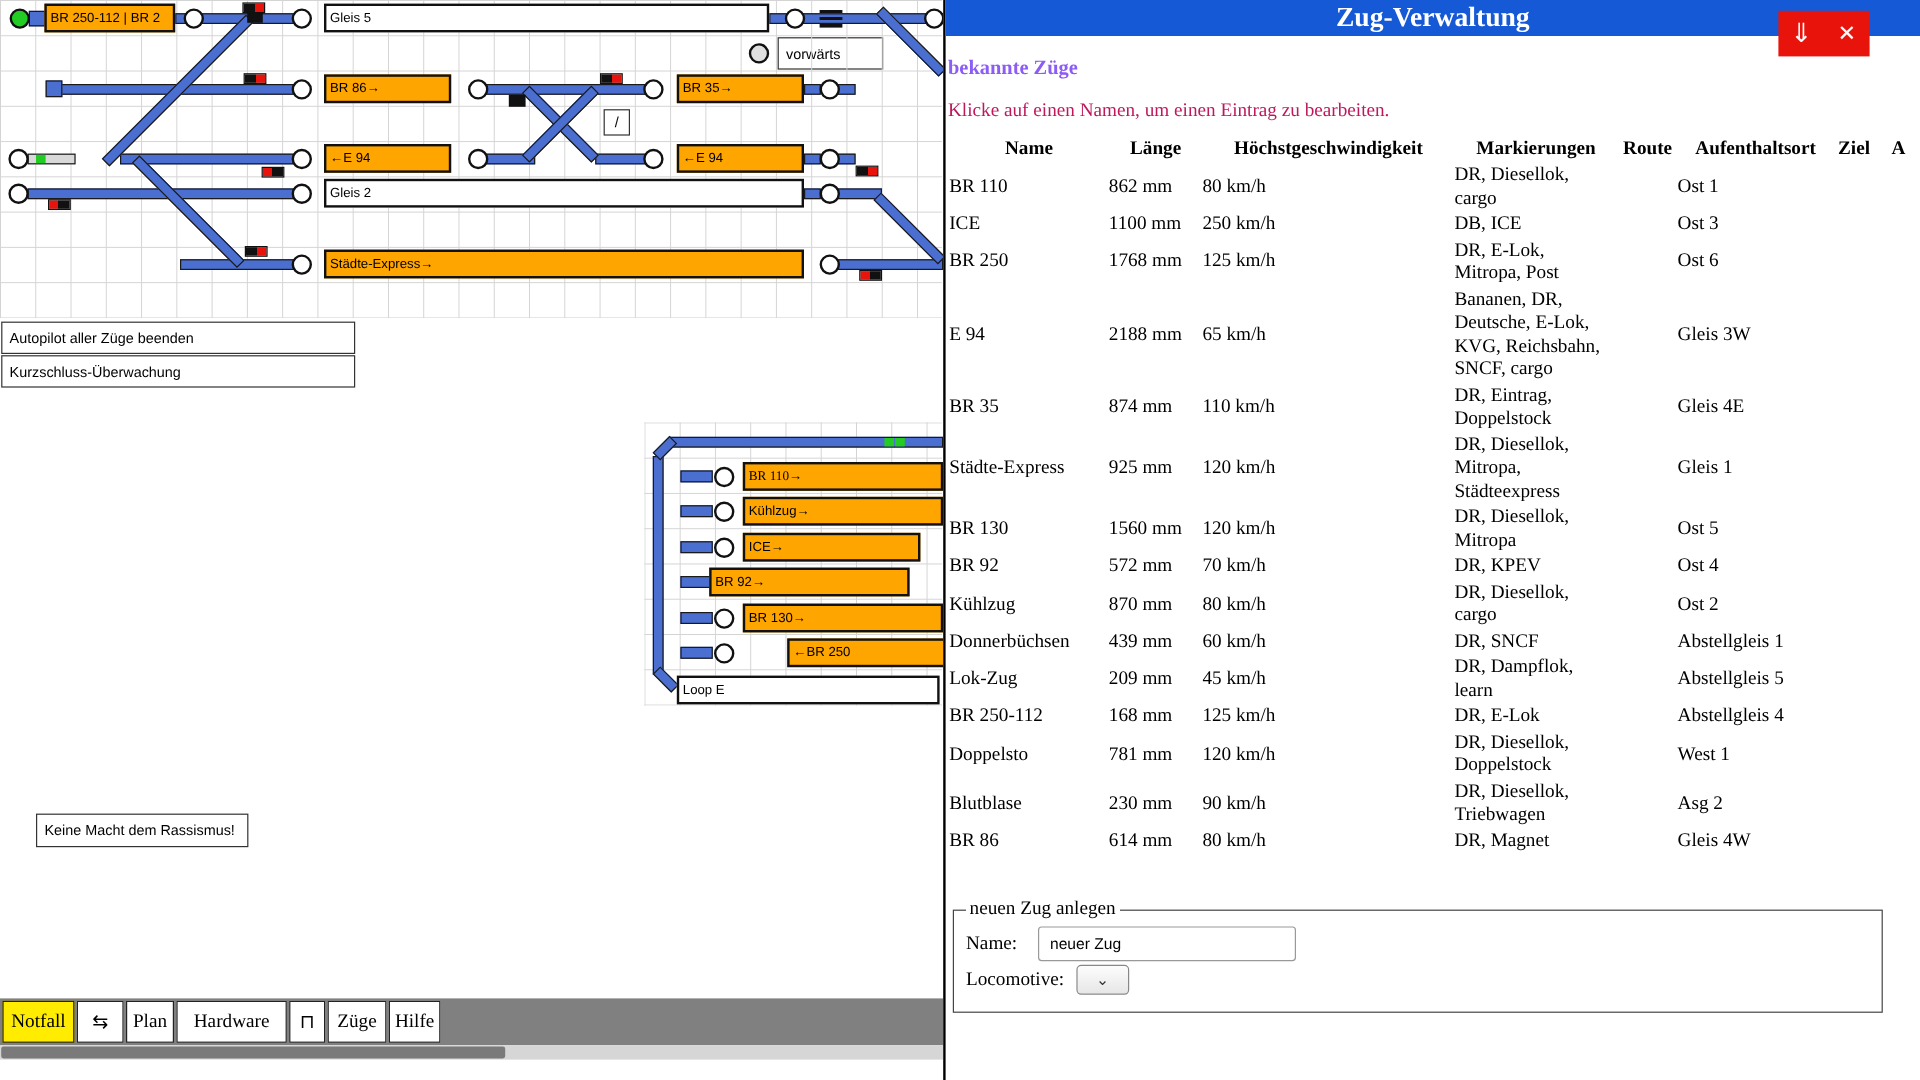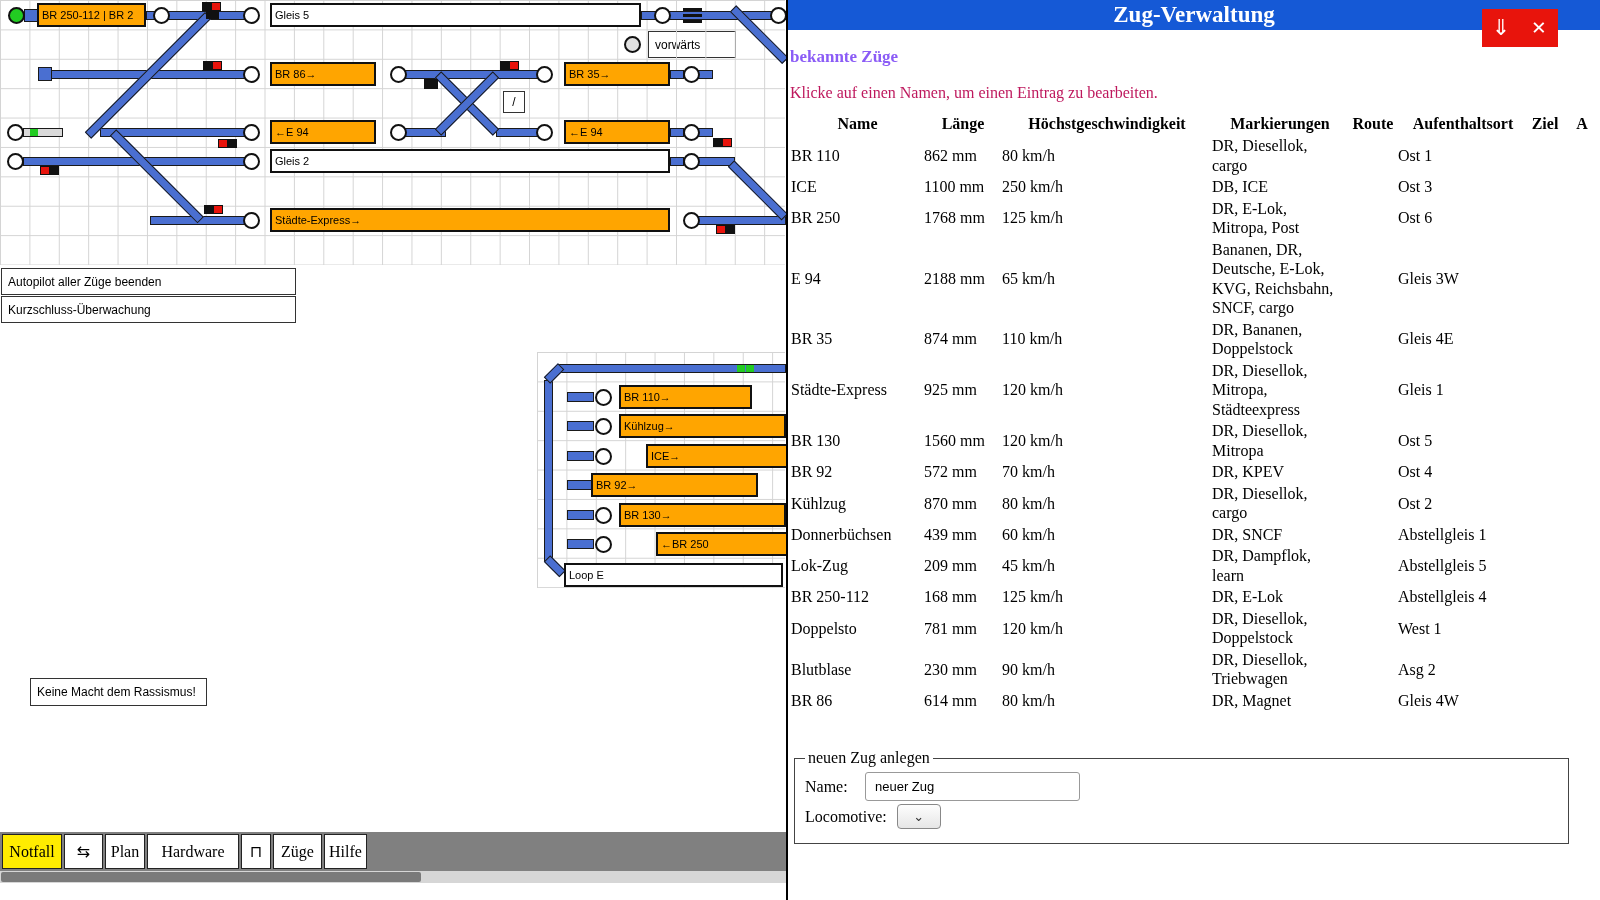--- a/index.html
+++ b/index.html
@@ -159,23 +159,23 @@
       <div class="circle" style="left: 595px; top: 507px; background: rgb(255, 255, 255);"></div>
       <div class="circle" style="left: 595px; top: 536px; background: rgb(255, 255, 255);"></div>
       <div class="block train" style="left: 37px; top: 3px; width: 109px;">BR 250-112 | BR 2</div>
       <div class="block gleis" style="left: 270px; top: 3px; width: 371px;">Gleis 5</div>
       <div class="block train" style="left: 270px; top: 62px; width: 106px;">BR 86→</div>
       <div class="block train" style="left: 564px; top: 62px; width: 106px;">BR 35→</div>
       <div class="block train" style="left: 270px; top: 120px; width: 106px;">←E 94</div>
       <div class="block train" style="left: 564px; top: 120px; width: 106px;">←E 94</div>
       <div class="block gleis" style="left: 270px; top: 149px; width: 400px;">Gleis 2</div>
       <div class="block train" style="left: 270px; top: 208px; width: 400px;">Städte-Express→</div>
-      <div class="block train" style="left: 619px; top: 385px; width: 133px;">BR 110→</div>
+      <div class="block train" style="left: 619px; top: 385px; width: 167px; font-family: Liberation Serif, serif;">BR 110→</div>
       <div class="block train" style="left: 619px; top: 414px; width: 167px;">Kühlzug→</div>
-      <div class="block train" style="left: 619px; top: 444px; width: 148px; margin-left: 27px;">ICE→</div>
+      <div class="block train" style="left: 619px; top: 444px; width: 148px;">ICE→</div>
       <div class="block train" style="left: 591px; top: 473px; width: 167px;">BR 92→</div>
       <div class="block train" style="left: 619px; top: 503px; width: 167px;">BR 130→</div>
       <div class="block train" style="left: 619px; top: 532px; width: 167px; margin-left: 37px;">←BR 250</div>
       <div class="block gleis" style="left: 564px; top: 563px; width: 219px;">Loop E</div>
     </div>
 
   <div id="toolbar">
       <button class="tbtn emergency" style="width: 60px;">Notfall</button>
       <button class="tbtn" style="width: 39px;">⇆</button>
       <button class="tbtn" style="width: 40px;">Plan</button>
@@ -268,21 +268,21 @@
             <td>Bananen, DR, Deutsche, E-Lok, KVG, Reichsbahn, SNCF, cargo</td>
             <td></td>
             <td>Gleis 3W</td>
             <td></td>
             <td></td>
           </tr>
           <tr>
             <td class="name-cell">BR 35</td>
             <td>874 mm</td>
             <td>110 km/h</td>
-            <td>DR, Bananen, Doppelstock</td>
+            <td>DR, Eintrag, Doppelstock</td>
             <td></td>
             <td>Gleis 4E</td>
             <td></td>
             <td></td>
           </tr>
           <tr>
             <td class="name-cell">Städte-Express</td>
             <td>925 mm</td>
             <td>120 km/h</td>
             <td>DR, Diesellok, Mitropa, Städteexpress</td>

